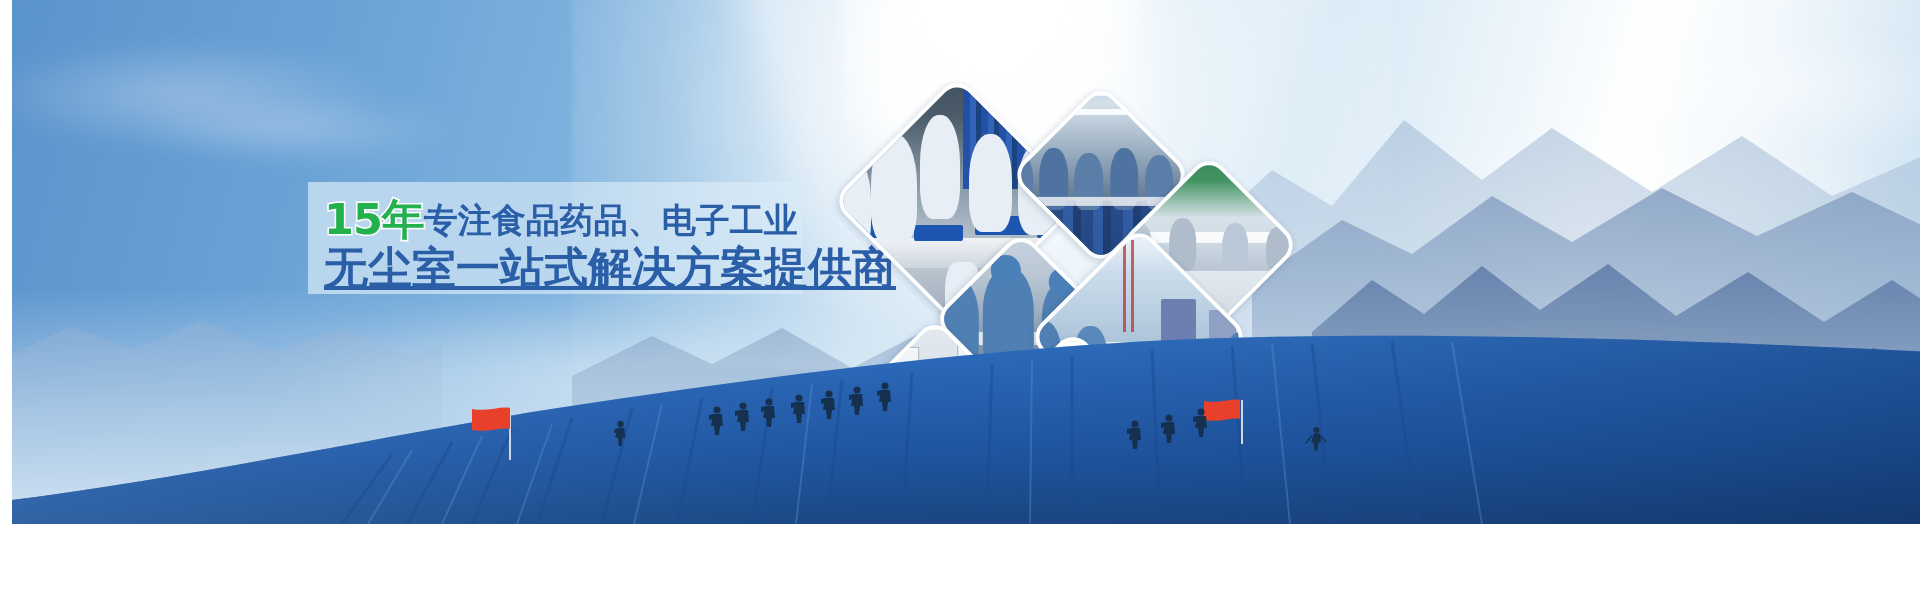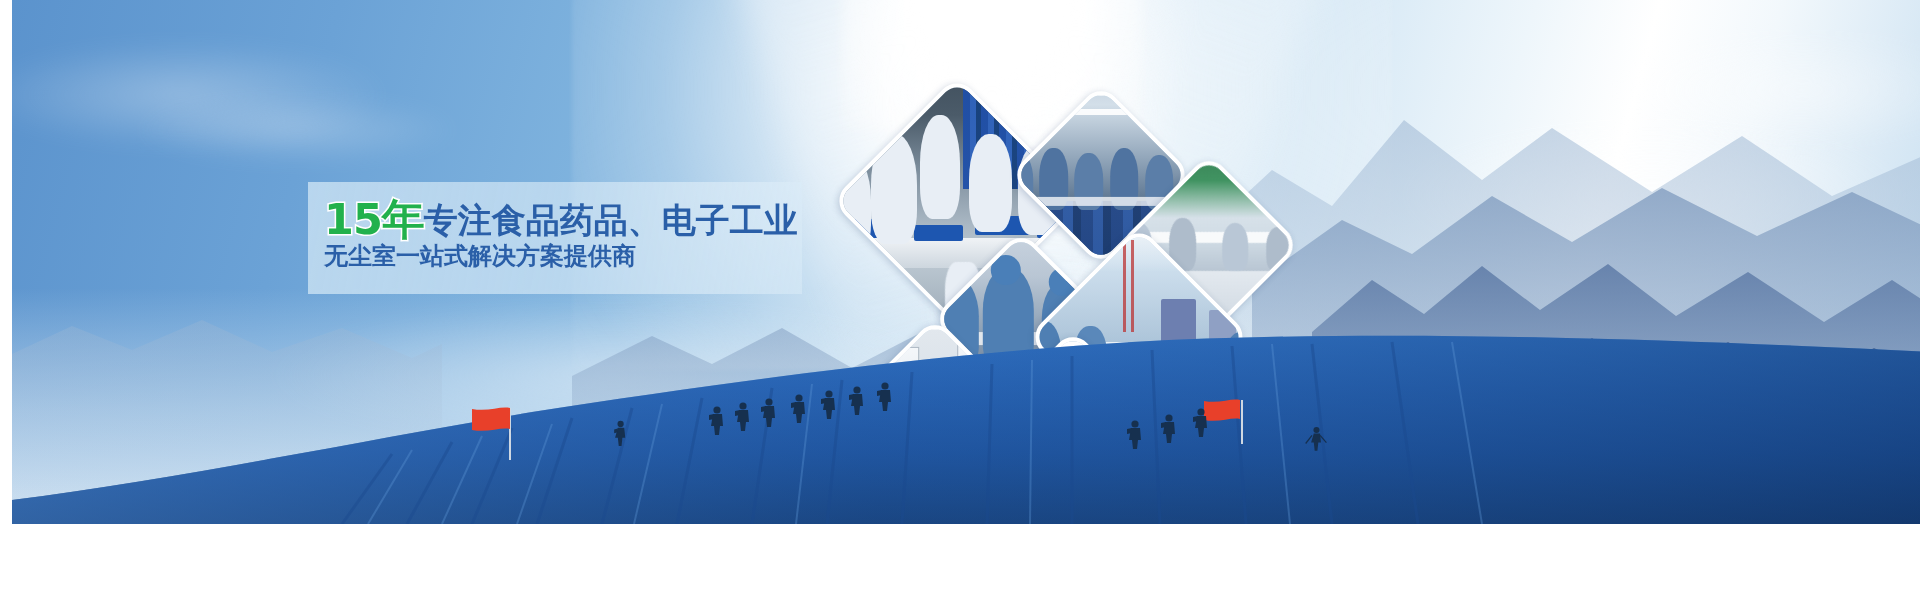--- a/index.html
+++ b/index.html
@@ -116,21 +116,21 @@
     paint-order:stroke fill;
     text-shadow:0 0 2px rgba(255,255,255,.9);
     vertical-align:-2px;
   }
   .blue{
     font-size:34px;
     font-weight:700;
     color:#2a5fa8;
     letter-spacing:0px;
   }
-  .line2 .blue{font-size:24px;}
+  .line2 .blue{font-size:44px;text-decoration:underline;}
 
   
   .collage{position:absolute; left:836px; top:88px; width:450px; height:390px;}
   .dia{
     position:absolute;
     transform:rotate(45deg);
     overflow:hidden;
     border-radius:20px;
     border:4px solid #ffffff;
     box-shadow:0 2px 7px rgba(30,60,110,.22);

